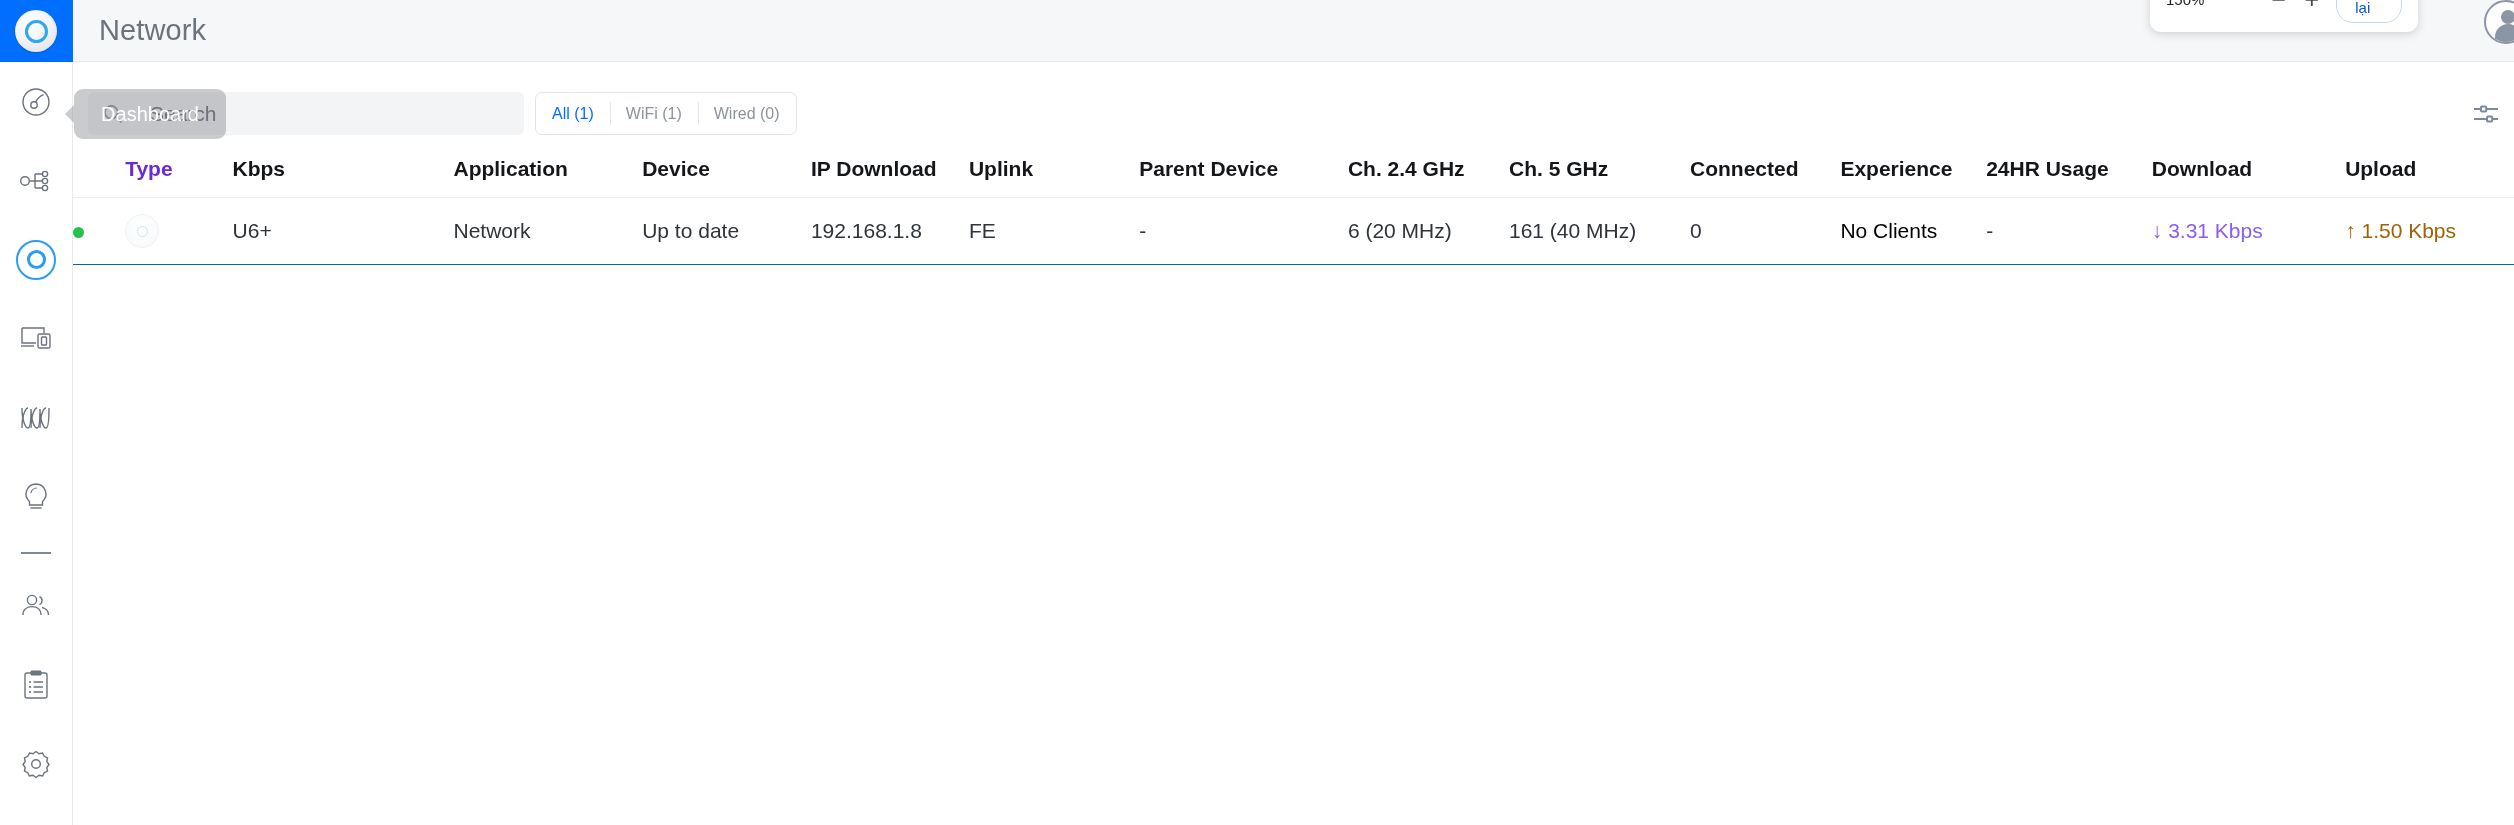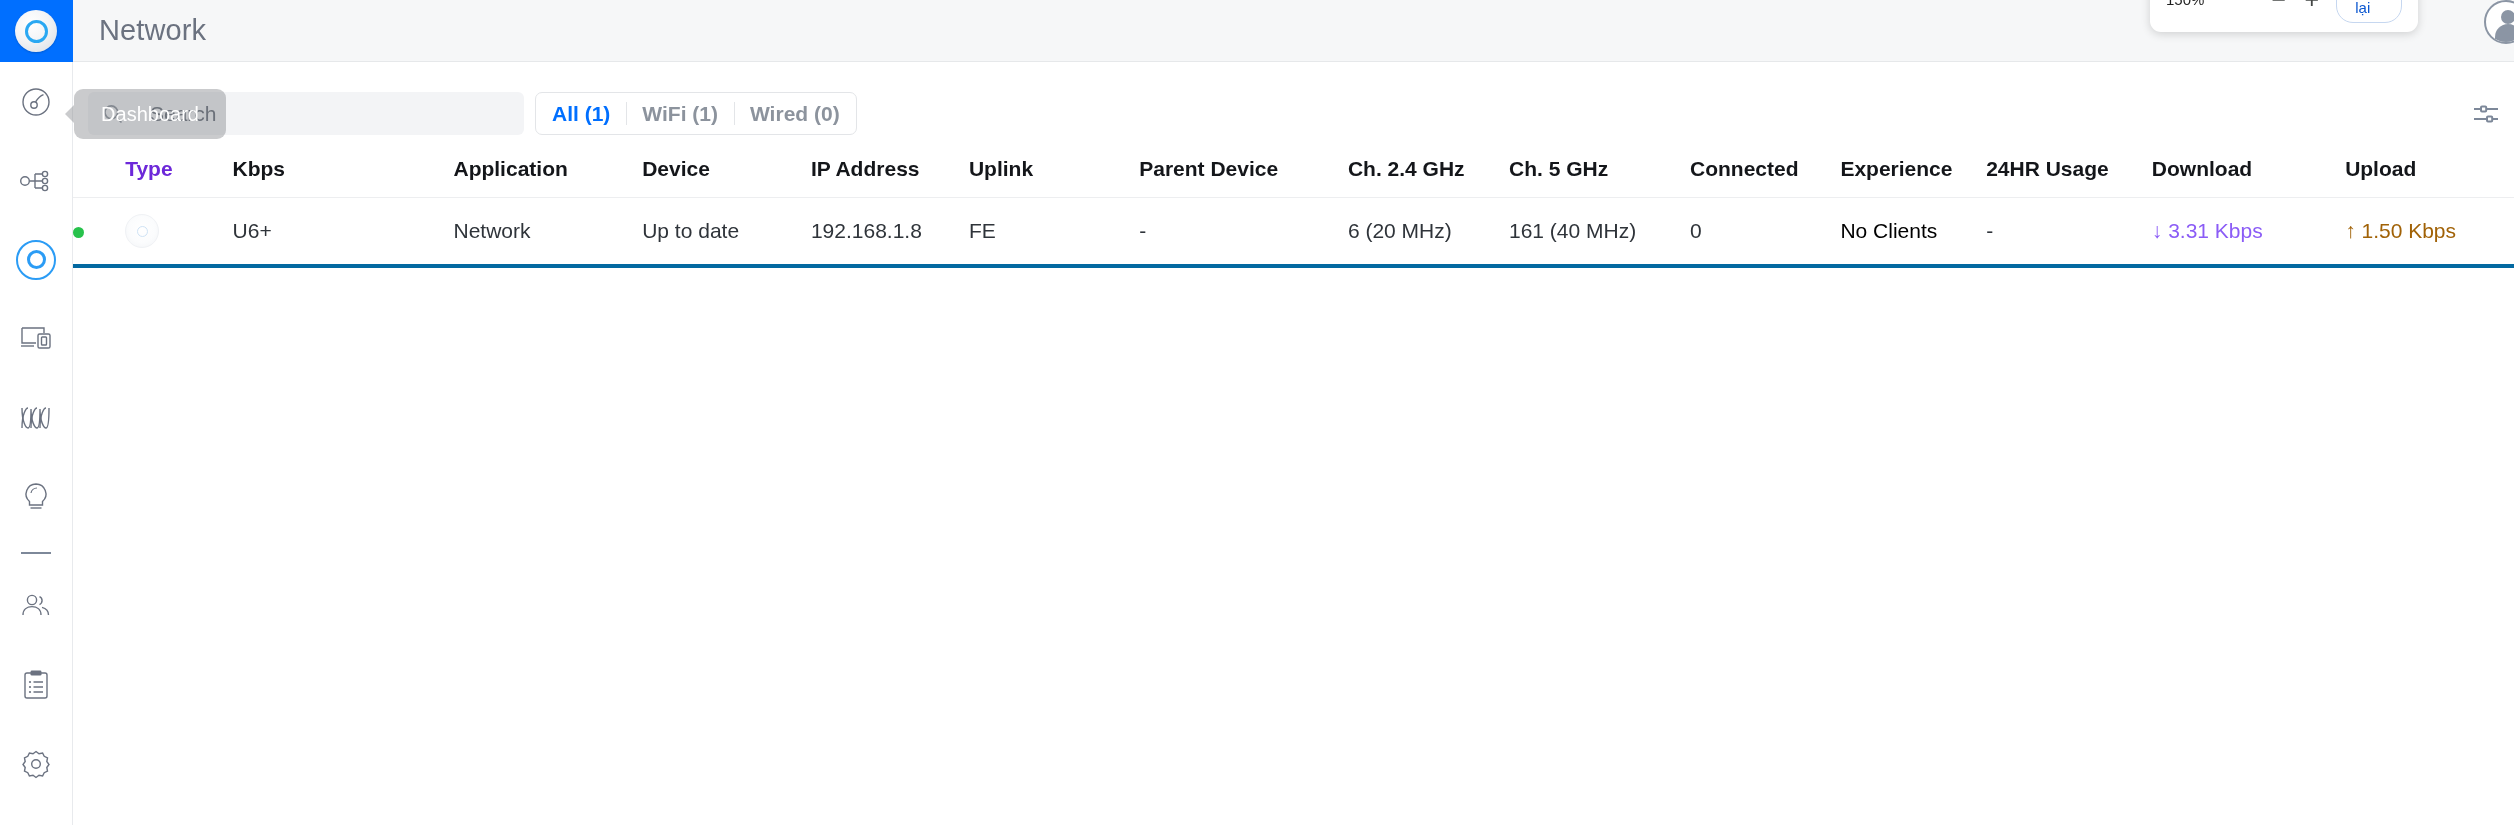--- a/index.html
+++ b/index.html
@@ -90,22 +90,22 @@
     margin-left: 26px; font-size: 21px; color: #5d6570;
   }
   .tabs {
     position: absolute; left: 535px; top: 92px;
     height: 43px;
     border: 1px solid #e3e5e8; border-radius: 7px;
     background: #ffffff;
     display: flex; align-items: center;
   }
   .tab {
-    padding: 0 16px; font-size: 21px; color: #8c939d;
-    cursor: pointer; line-height: 41px; position: relative; font-weight: bold;
+    padding: 0 16px; font-size: 16px; color: #8c939d;
+    cursor: pointer; line-height: 41px; position: relative;
   }
   .tab + .tab::before {
     content: ""; position: absolute; left: 0; top: 9px;
     width: 1px; height: 23px; background: #e3e5e8;
   }
   .tab.active { color: #006fff; }
   .filter-btn {
     position: absolute; right: 10px; top: 96px;
     width: 36px; height: 36px;
     display: flex; align-items: center; justify-content: center;
@@ -122,21 +122,21 @@
   thead th {
     text-align: left;
     font-size: 21px; font-weight: bold; color: #14161a;
     padding: 10px 0 16px 0;
     border-bottom: 1px solid #edeef0;
     white-space: nowrap;
   }
   thead th.sorted { color: #6d28d9; }
   tbody td {
     font-size: 21px; color: #2f343a; font-weight: 400;
-    padding: 16px 0; border-bottom: 4px solid #0369a1;
+    padding: 16px 0; border-bottom: 1px solid #0369a1;
     white-space: nowrap;
   }
   .c-status  { width: 34px; }
   .c-icon    { width: 70px; }
   .c-name    { width: 144px; }
   .c-app     { width: 123px; }
   .c-state   { width: 110px; }
   .c-ip      { width: 103px; }
   .c-uplink  { width: 111px; }
   .c-parent  { width: 136px; }
@@ -374,21 +374,21 @@
           <col class="c-down">
           <col class="c-up">
       </colgroup>
       <thead>
         <tr>
           <th></th>
           <th class="sorted">Type</th>
           <th>Kbps</th>
           <th>Application</th>
           <th>Device</th>
-          <th>IP Address</th>
+          <th>IP Download</th>
           <th>Uplink</th>
           <th>Parent Device</th>
           <th>Ch. 2.4 GHz</th>
           <th>Ch. 5 GHz</th>
           <th>Connected</th>
           <th>Experience</th>
           <th>24HR Usage</th>
           <th>Download</th>
           <th>Upload</th>
         </tr>

